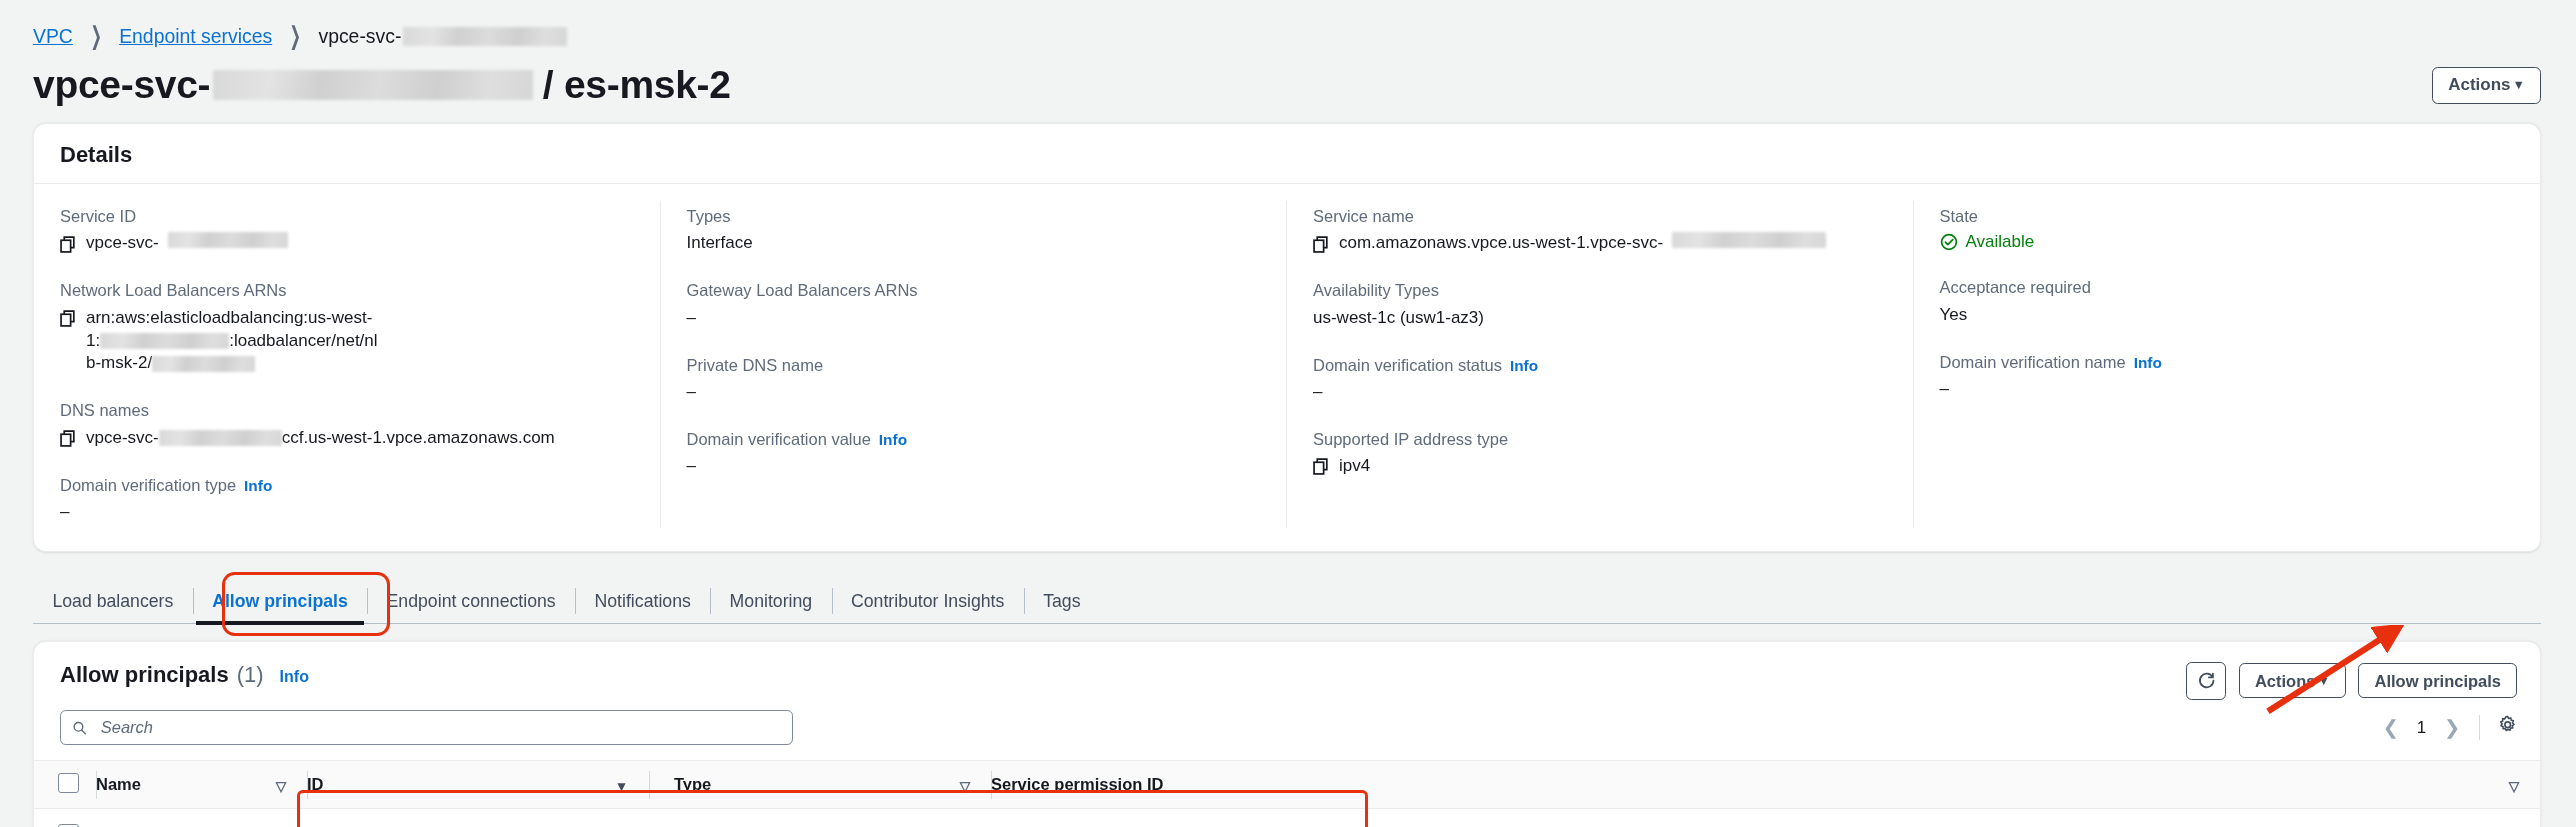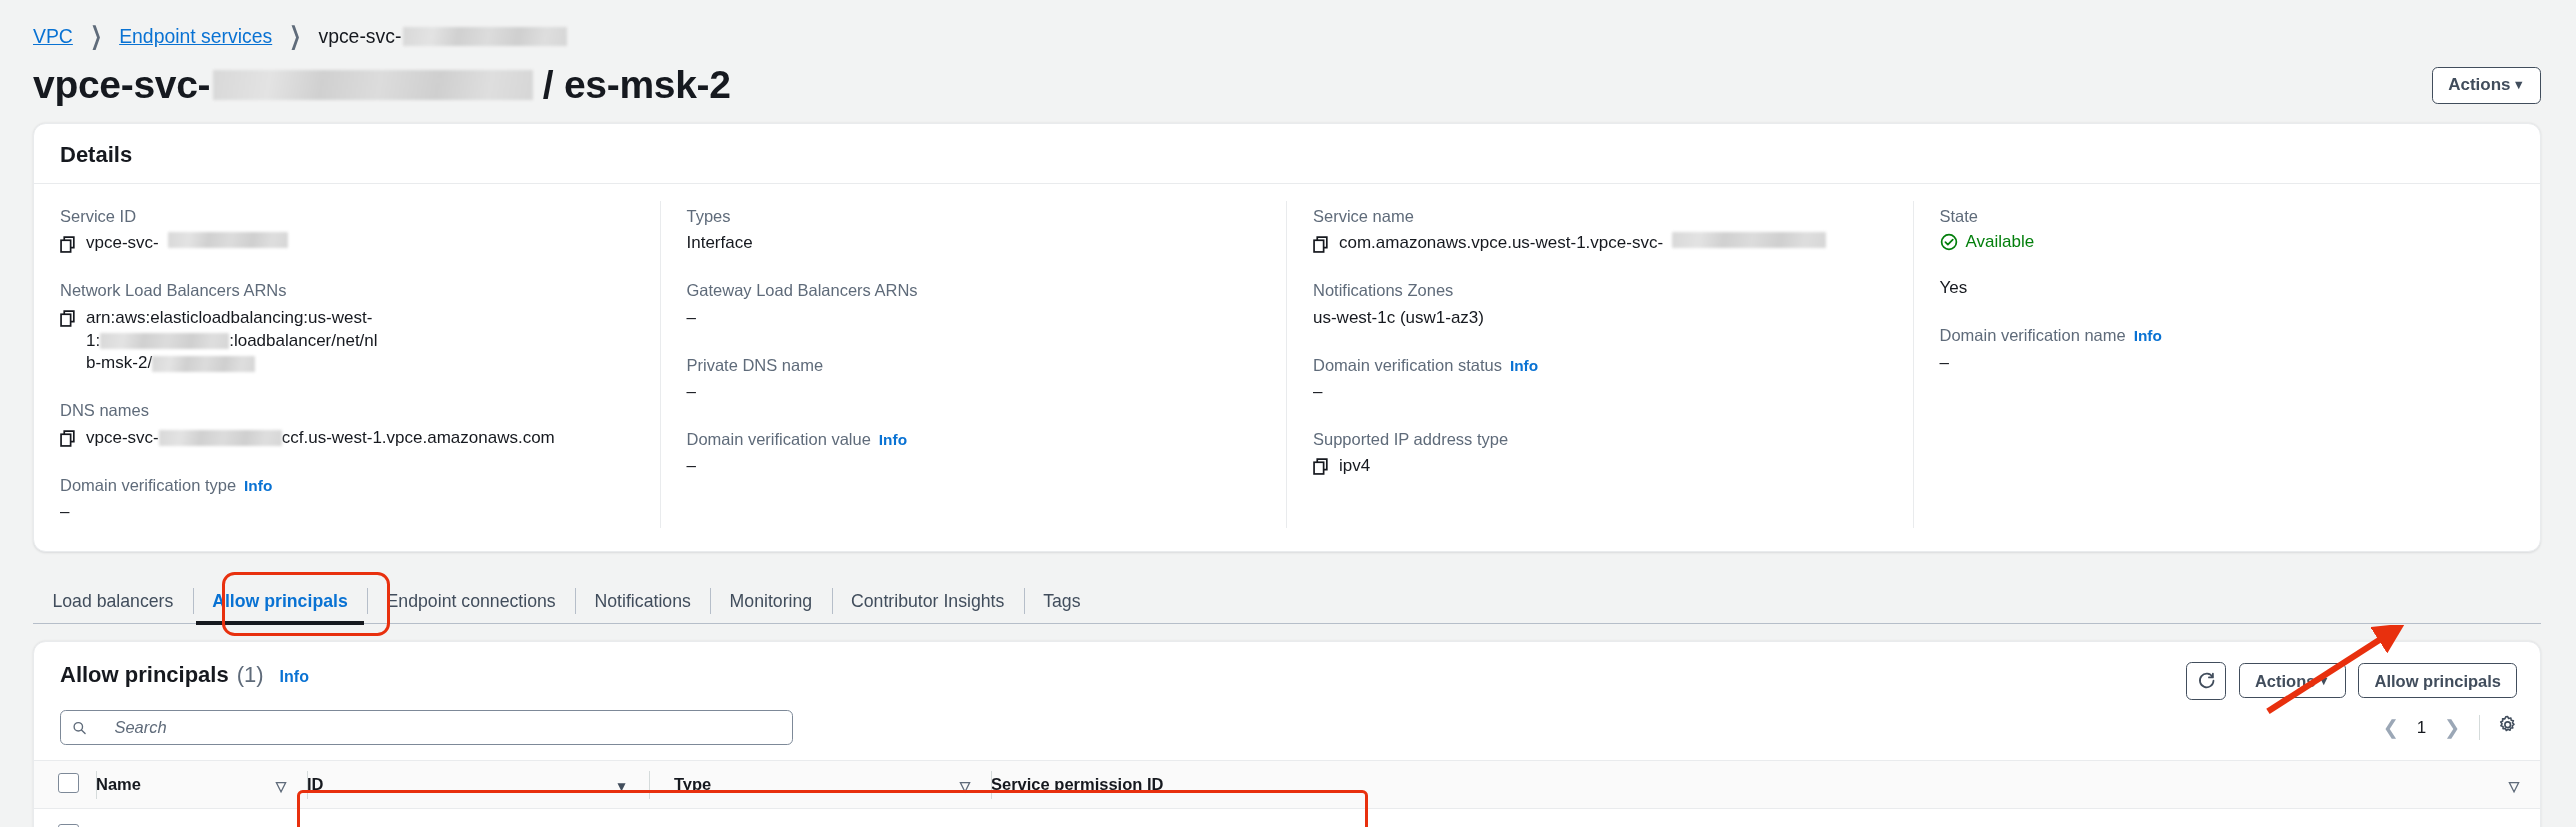--- a/index.html
+++ b/index.html
@@ -251,21 +251,21 @@
     justify-content: space-between;
     padding: 10.3px 23px 15px 26px;
   }
   .search-box {
     width: 733px;
     height: 35px;
     border: 1.1px solid #7d8998;
     border-radius: 5.7px;
     display: flex;
     align-items: center;
-    gap: 27px;
+    gap: 13px;
     padding: 0 11.4px;
     background: #fff;
   }
   .search-box input {
     border: 0;
     outline: 0;
     font-size: 16.5px;
     font-family: "Liberation Sans", sans-serif;
     font-style: italic;
     color: #5f6b7a;
@@ -463,21 +463,21 @@
               <svg width="17" height="17" viewBox="0 0 16 16">
                   <rect x="1" y="4" width="9" height="11" fill="none" stroke="#16191f" stroke-width="1.6"></rect>
                   <path d="M4 4V1h9v10h-3" fill="none" stroke="#16191f" stroke-width="1.6"></path>
                 </svg>
             </span>
             <span>com.amazonaws.vpce.us-west-1.vpce-svc-</span>
             <span class="redact sm" style="width:154px;"></span>
           </div>
         </div>
         <div class="field">
-          <div class="field-label">Notifications Zones</div>
+          <div class="field-label">Availability Types</div>
           <div class="field-value plain">us-west-1c (usw1-az3)</div>
         </div>
         <div class="field">
           <div class="field-label">
             <span>Domain verification status</span>
             <a class="info-link">Info</a>
           </div>
           <div class="field-value plain dash">–</div>
         </div>
         <div class="field">
@@ -499,20 +499,21 @@
           <div class="field-label">State</div>
           <div class="state-ok">
             <svg width="18" height="18" viewBox="0 0 20 20">
               <circle cx="10" cy="10" r="8.2" fill="none" stroke="#037f0c" stroke-width="1.9"></circle>
               <path d="M6 10.2l2.7 2.7L14.2 7.3" fill="none" stroke="#037f0c" stroke-width="1.9" stroke-linecap="round" stroke-linejoin="round"></path>
             </svg>
             <span>Available</span>
           </div>
         </div>
         <div class="field">
+          <div class="field-label">Acceptance required</div>
           <div class="field-value plain">Yes</div>
         </div>
         <div class="field">
           <div class="field-label">
             <span>Domain verification name</span>
             <a class="info-link">Info</a>
           </div>
           <div class="field-value plain dash">–</div>
         </div>
       </div>

